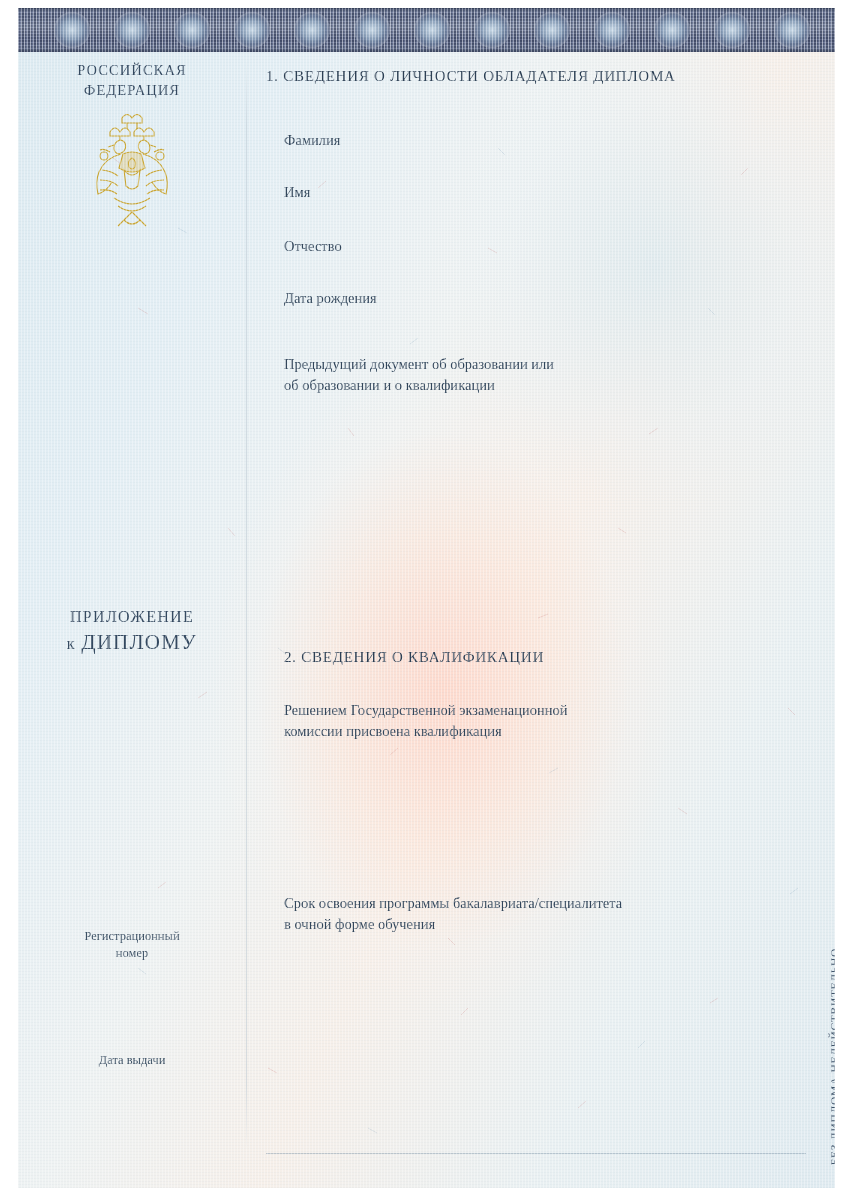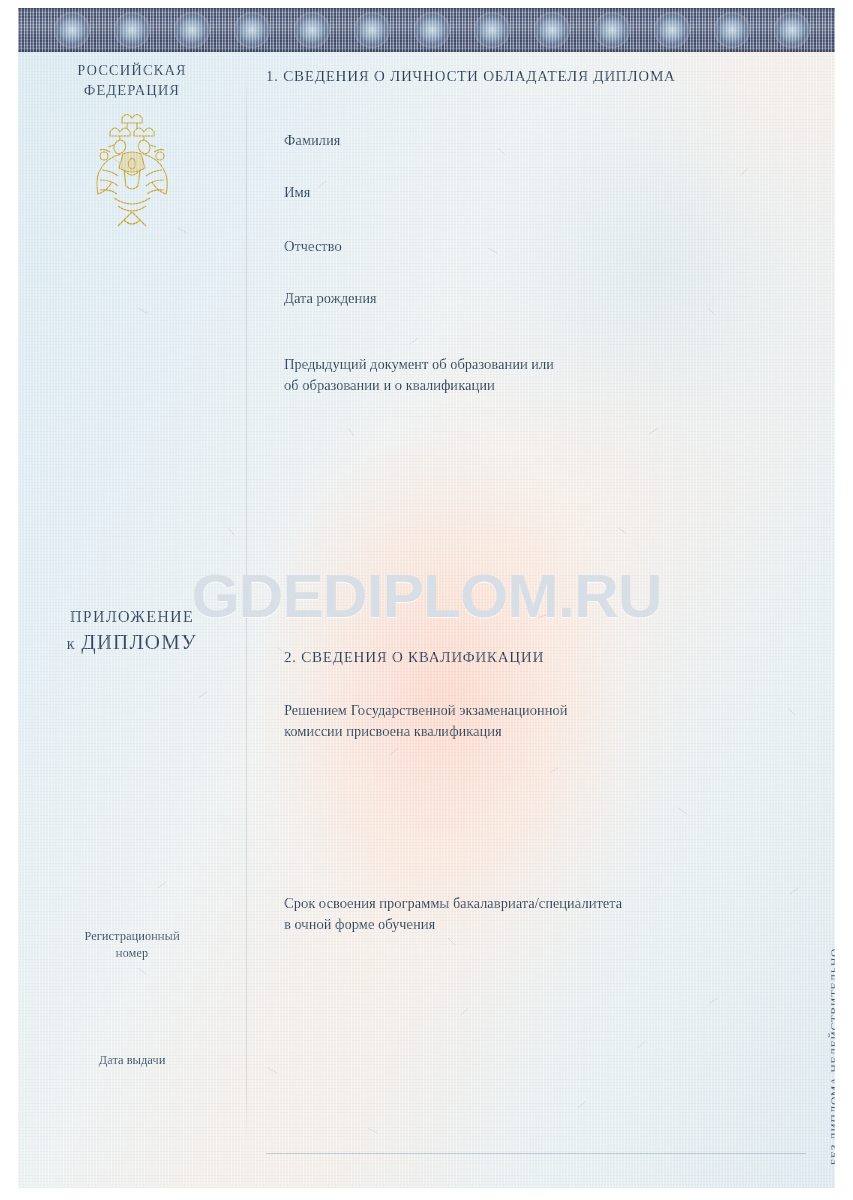--- a/index.html
+++ b/index.html
@@ -376,15 +376,14 @@
         <div>Срок освоения программы бакалавриата/специалитета</div>
         <div>в очной форме обучения</div>
       </div>
 
     </div>
 
     <div class="vert-text">БЕЗ ДИПЛОМА НЕДЕЙСТВИТЕЛЬНО</div>
 
   </div>
 
-  <div class="watermark">GDEDIPLOM.RU</div>
 
 </div>
 
 </body></html>

